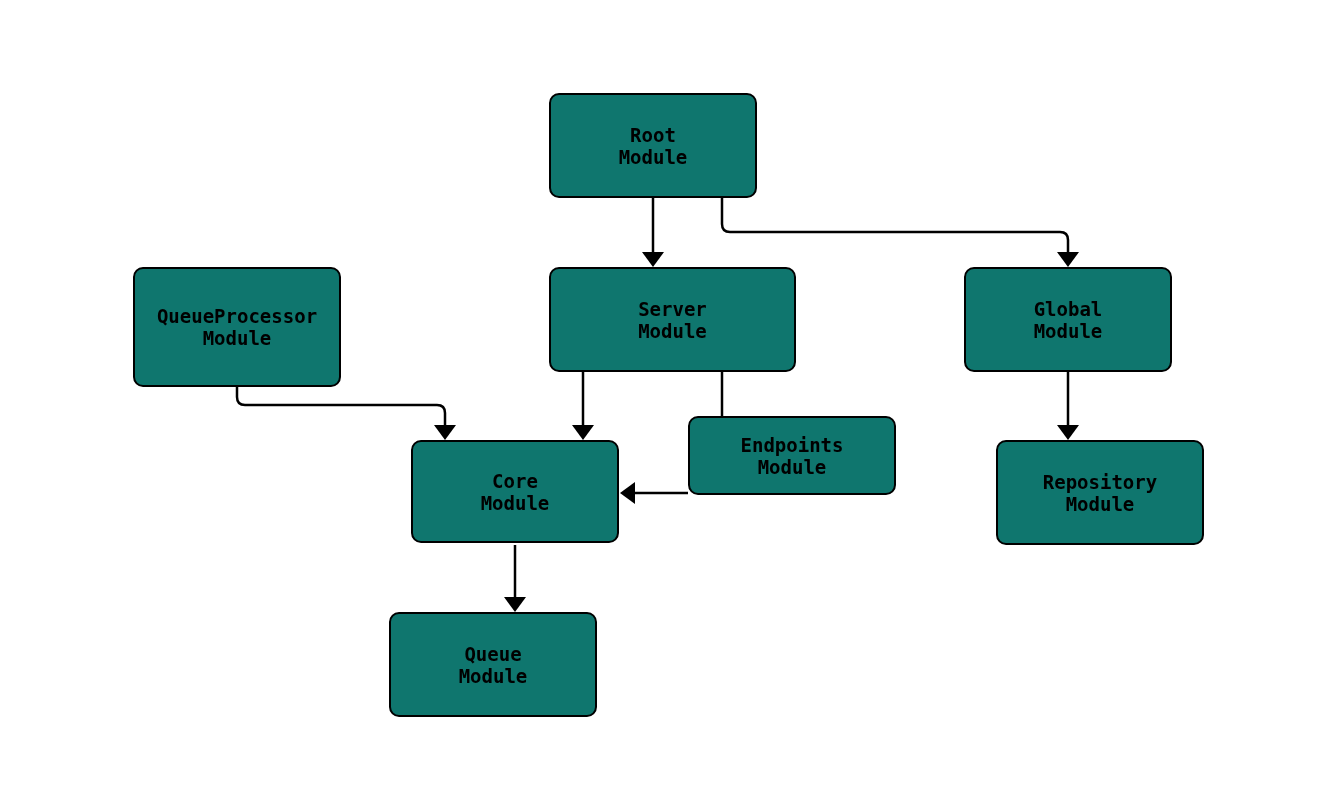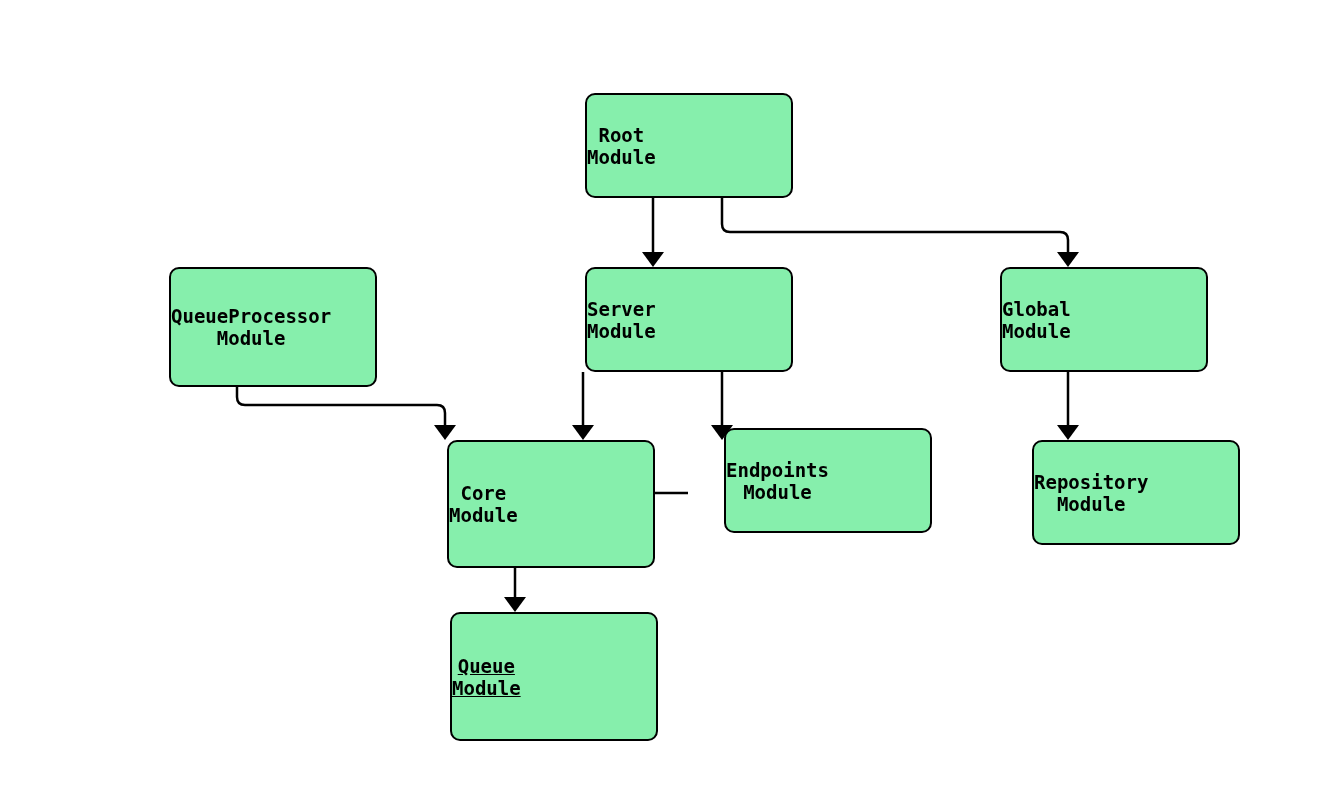--- a/index.html
+++ b/index.html
@@ -16,27 +16,26 @@
     font-family: "DejaVu Sans Mono", "Liberation Mono", monospace;
   }
   #edges {
     position: absolute;
     left: 0;
     top: 0;
   }
   .node {
     position: absolute;
     box-sizing: border-box;
-    background: #86efac;
+    background: #0f766e;
     border: 2.5px solid #000000;
     border-radius: 10px;
     display: flex;
     align-items: center;
-    justify-content: flex-start;
-    margin-left: 36px;
+    justify-content: center;
   }
   .node-label {
     white-space: pre-line;
     text-align: center;
     font-weight: bold;
     font-size: 19px;
     line-height: 22px;
     color: #000000;
   }
 </style>
@@ -64,37 +63,37 @@
     </svg>
 
   <div class="node" style="left: 549px; top: 93px; width: 208px; height: 105px;">
     <span class="node-label">Root
 Module</span>
   </div>
   <div class="node" style="left: 133px; top: 267px; width: 208px; height: 120px;">
     <span class="node-label">QueueProcessor
 Module</span>
   </div>
-  <div class="node" style="left: 549px; top: 267px; width: 208px; height: 105px;">
+  <div class="node" style="left: 549px; top: 267px; width: 247px; height: 105px;">
     <span class="node-label">Server
 Module</span>
   </div>
   <div class="node" style="left: 964px; top: 267px; width: 208px; height: 105px;">
     <span class="node-label">Global
 Module</span>
   </div>
-  <div class="node" style="left: 411px; top: 440px; width: 208px; height: 128px;">
+  <div class="node" style="left: 411px; top: 440px; width: 208px; height: 103px;">
     <span class="node-label">Core
 Module</span>
   </div>
-  <div class="node" style="left: 688px; top: 428px; width: 208px; height: 105px;">
+  <div class="node" style="left: 688px; top: 416px; width: 208px; height: 79px;">
     <span class="node-label">Endpoints
 Module</span>
   </div>
   <div class="node" style="left: 996px; top: 440px; width: 208px; height: 105px;">
     <span class="node-label">Repository
 Module</span>
   </div>
-  <div class="node" style="left: 414px; top: 612px; width: 208px; height: 129px; text-decoration: underline;">
+  <div class="node" style="left: 389px; top: 612px; width: 208px; height: 105px;">
     <span class="node-label">Queue
 Module</span>
   </div>
 </div>
 
 </body></html>

